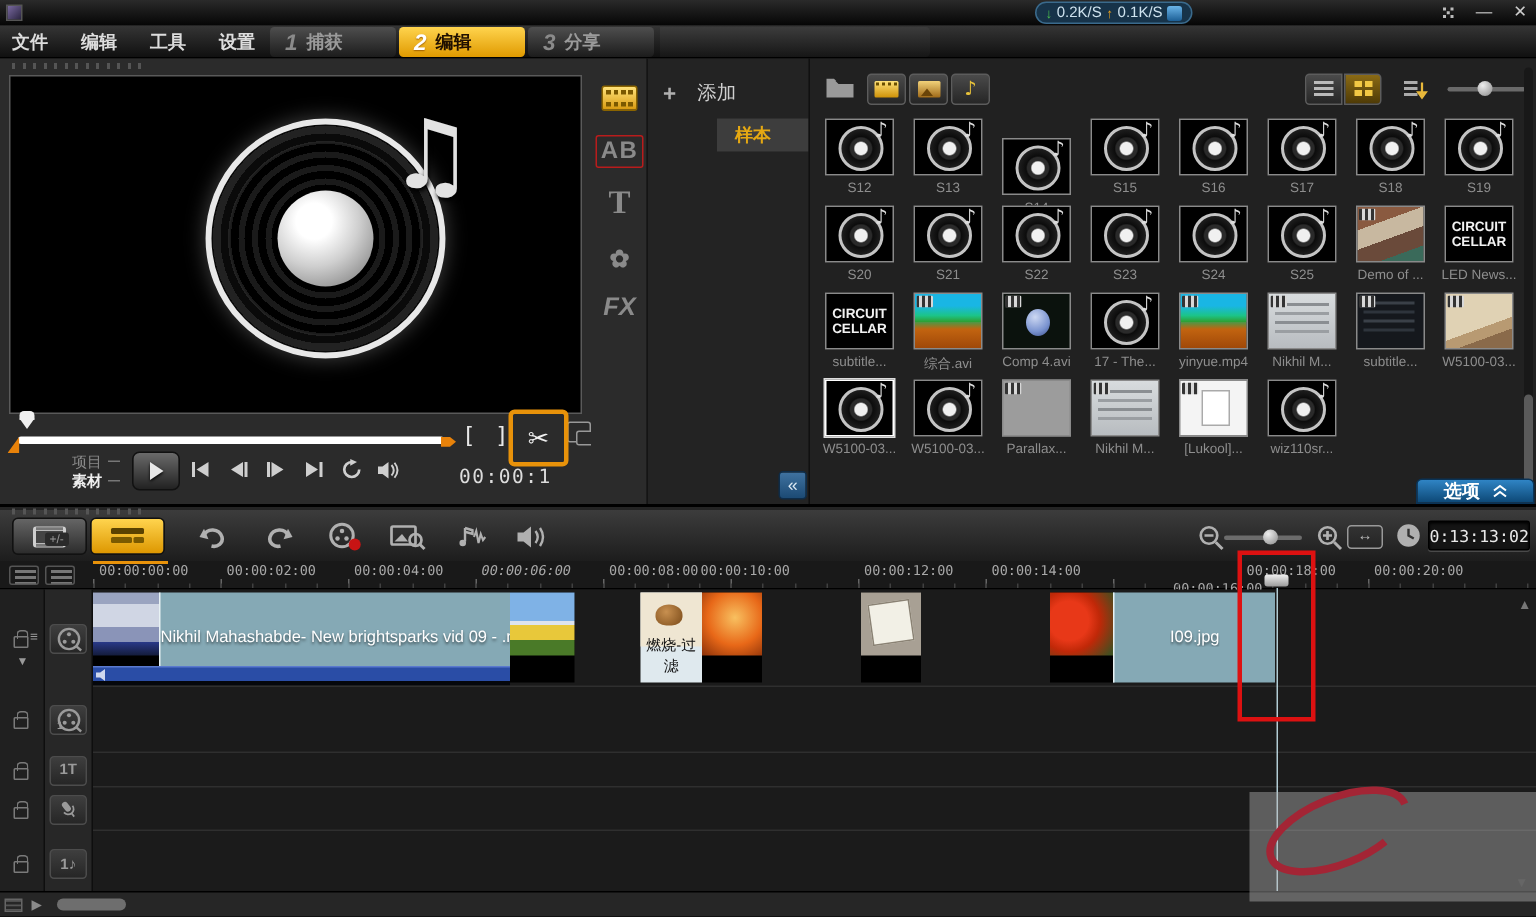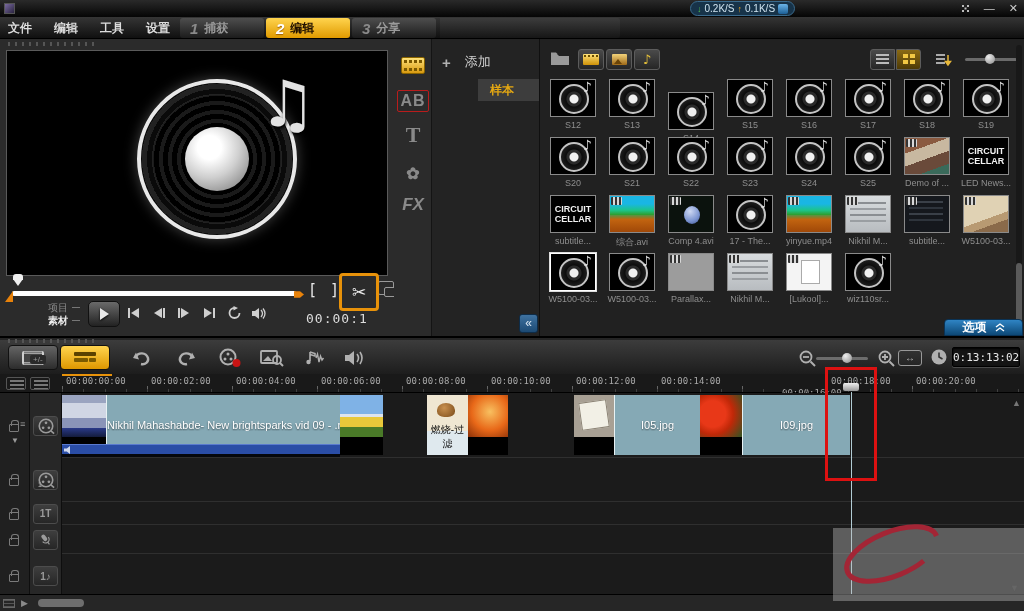--- a/index.html
+++ b/index.html
@@ -682,25 +682,25 @@
       <div class="corner-ico" id="trackmgr-btn"></div>
       <div class="corner-ico" id="chapter-btn"></div>
       <div id="ruler-range"></div>
       <div id="ruler-playmark"></div>
     <span class="ruler-label" style="left: 66px;">00:00:00:00</span>
         <span class="tickM" style="left: 62px;"></span>
         <span class="ruler-label" style="left: 151px;">00:00:02:00</span>
         <span class="tickM" style="left: 147px;"></span>
         <span class="ruler-label" style="left: 236px;">00:00:04:00</span>
         <span class="tickM" style="left: 232px;"></span>
-        <span class="ruler-label" style="left: 321px;">00:00:06:00</span>
+        <span class="ruler-label" style="left: 321px; font-style: italic;">00:00:06:00</span>
         <span class="tickM" style="left: 317px;"></span>
         <span class="ruler-label" style="left: 406px;">00:00:08:00</span>
         <span class="tickM" style="left: 402px;"></span>
-        <span class="ruler-label" style="left: 491px;">00:00:10:00</span>
+        <span class="ruler-label" style="left: 467px;">00:00:10:00</span>
         <span class="tickM" style="left: 487px;"></span>
         <span class="ruler-label" style="left: 576px;">00:00:12:00</span>
         <span class="tickM" style="left: 572px;"></span>
         <span class="ruler-label" style="left: 661px;">00:00:14:00</span>
         <span class="tickM" style="left: 657px;"></span>
         <span class="ruler-label" style="left: 782px; margin-top: 12px;">00:00:16:00</span>
         <span class="tickM" style="left: 742px;"></span>
         <span class="ruler-label" style="left: 831px;">00:00:18:00</span>
         <span class="tickM" style="left: 827px;"></span>
         <span class="ruler-label" style="left: 916px;">00:00:20:00</span>
@@ -796,23 +796,20 @@
           </div>
           <div class="trk-btn" style="top: 173px;">1♪</div>
         </div>
       <div id="video-track" style="width: 788px;">
           <div class="clip clip-teal" style="left: 680px; width: 108px;">
             <span>I09.jpg</span>
           </div>
           <div class="clip clip-thumb" style="left: 638px; width: 42px;">
             <div class="img c-flowers"></div>
           </div>
-          <div class="clip clip-teal" style="left: 552px; width: 86px;">
-            <span>I05.jpg</span>
-          </div>
           <div class="clip clip-thumb" style="left: 512px; width: 40px;">
             <div class="img c-notebook"></div>
           </div>
           <div class="clip clip-thumb" style="left: 406px; width: 40px;">
             <div class="img c-fire"></div>
           </div>
           <div class="clip clip-filter" style="left: 365px; width: 41px;">
             <div class="img"></div>
             <div class="cap">燃烧-过滤</div>
           </div>

